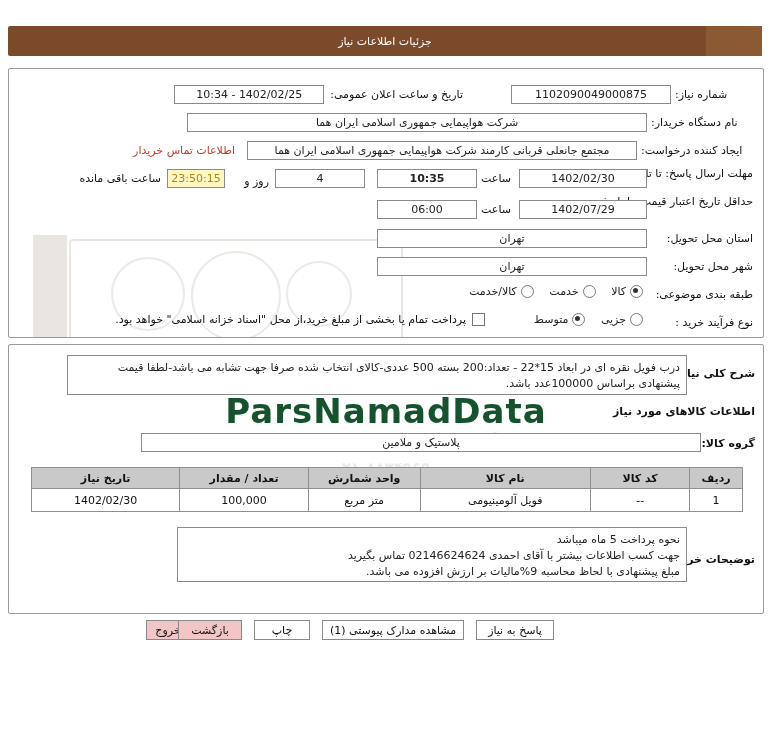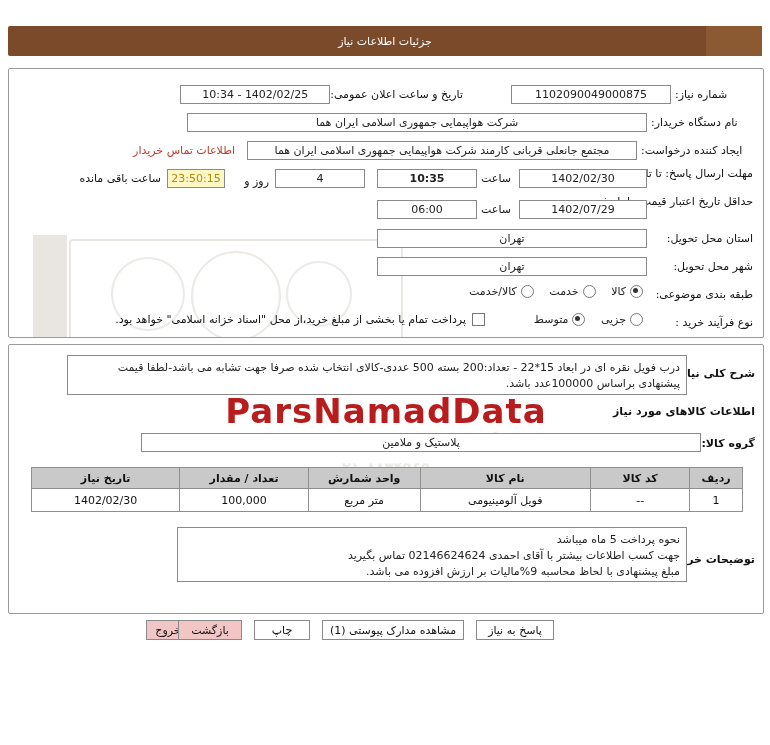--- a/index.html
+++ b/index.html
@@ -31,21 +31,21 @@
   #panel-main{left:8px;top:68px;width:754px;height:268px;}
   #panel-desc{left:8px;top:344px;width:754px;height:268px;}
 
   
   .wm{
     position:absolute;left:0;top:0;width:100%;height:100%;
     pointer-events:none;overflow:hidden;
   }
   .wm-text{
     position:absolute;left:50%;transform:translateX(-50%);
-    color:#b91c1c;font-weight:bold;white-space:nowrap;
+    color:#14532d;font-weight:bold;white-space:nowrap;
   }
   .wm1{top:46px;font-size:34px;letter-spacing:1px;}
   .wm2{top:86px;font-size:13px;letter-spacing:2px;color:#eceae6;}
   .wm3{top:114px;font-size:15px;color:#eceae6;}
   .flag{
     position:absolute;left:60px;top:170px;width:330px;height:110px;
     border:2px solid #e9e6e1;border-radius:4px;
   }
   .flag:before{
     content:"";position:absolute;left:-38px;top:-6px;width:34px;height:122px;
@@ -137,21 +137,21 @@
         <div class="flag-ring" style="left:215px;top:20px;width:62px;height:62px;"></div>
       </div>
     </div>
 
     <div class="row" style="right:10px;top:16px;">
       <span class="lbl" style="width:78px;">شماره نیاز:</span>
       <div class="fld c" style="width:160px;margin-right:4px;">1102090049000875</div>
     </div>
     <div class="row" style="right:300px;top:16px;">
       <span class="lbl" style="width:auto;">تاریخ و ساعت اعلان عمومی:</span>
-      <div class="fld c" style="width:150px;margin-right:0;text-align:center;">1402/02/25 - 10:34</div>
+      <div class="fld c" style="width:150px;margin-right:6px;text-align:center;">1402/02/25 - 10:34</div>
     </div>
 
     <div class="row" style="right:10px;top:44px;">
       <span class="lbl" style="width:102px;">نام دستگاه خریدار:</span>
       <div class="fld c" style="width:460px;margin-right:4px;">شرکت هواپیمایی جمهوری اسلامی ایران هما</div>
     </div>
 
     <div class="row" style="right:10px;top:72px;">
       <span class="lbl" style="width:112px;">ایجاد کننده درخواست:</span>
       <div class="fld c" style="width:390px;margin-right:4px;">مجتمع جانعلی قربانی کارمند شرکت هواپیمایی جمهوری اسلامی ایران هما</div>

